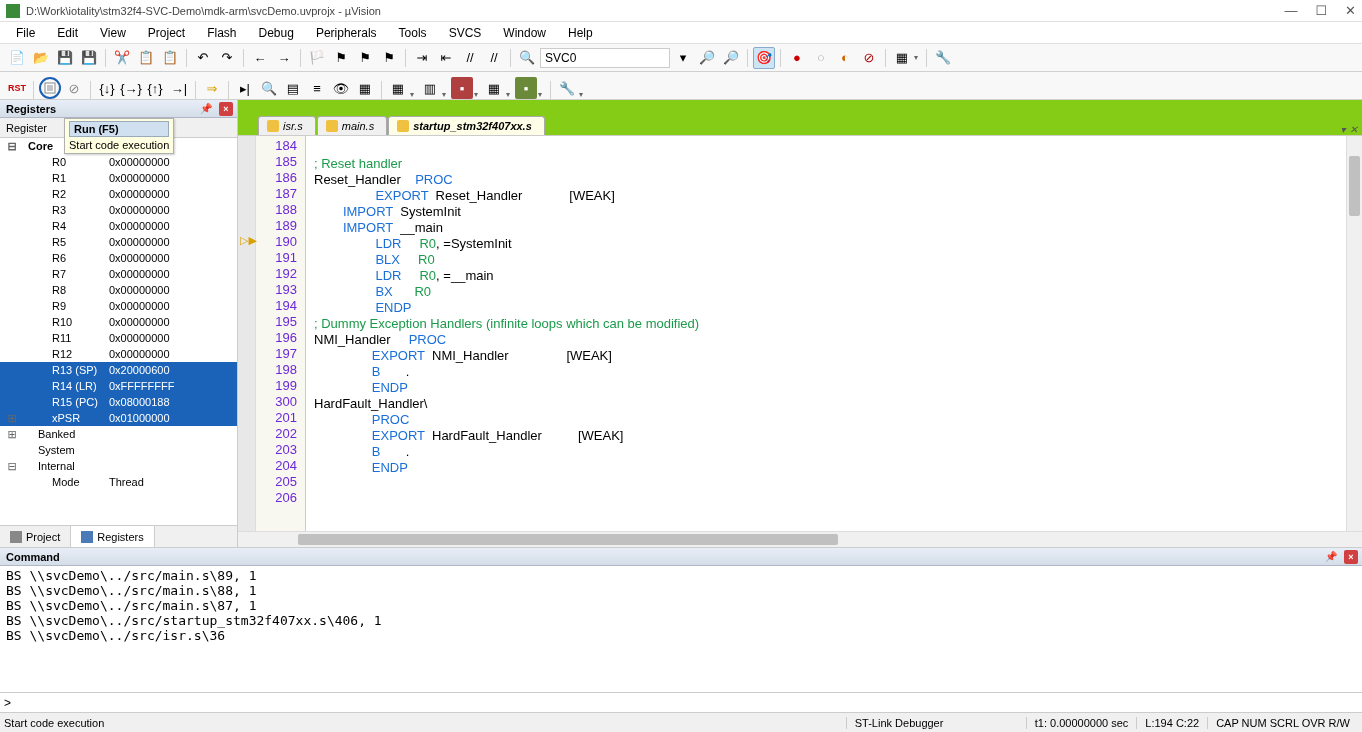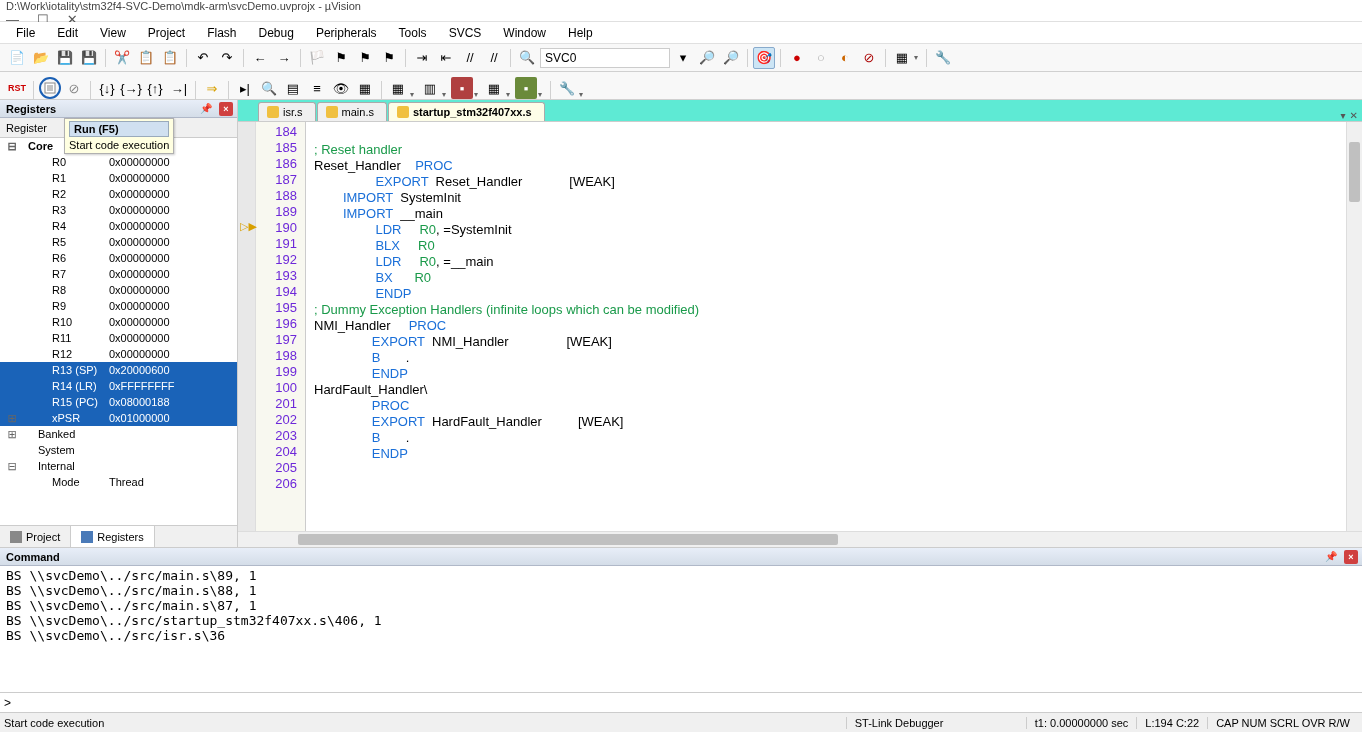--- a/index.html
+++ b/index.html
@@ -1,17 +1,17 @@
 <!DOCTYPE html>
 <html><head>
 <meta charset="utf-8">
 <style>
 * { margin: 0; padding: 0; box-sizing: border-box; font-family: "Segoe UI", Tahoma, sans-serif; }
 body { width: 1362px; height: 732px; background: #f0f0f0; font-size: 12px; overflow: hidden; display: flex; flex-direction: column; }
-.titlebar { height: 22px; background: #fff; display: flex; align-items: flex-start; padding: 0 6px; border-bottom: 1px solid #e0e0e0; flex-direction: column; }
+.titlebar { height: 22px; background: #fff; display: flex; align-items: center; padding: 0 6px; border-bottom: 1px solid #e0e0e0; }
 .titlebar .icon { width: 14px; height: 14px; background: #3a8a3a; margin-right: 6px; }
 .titlebar .title { flex: 1; font-size: 11px; color: #444; }
 .winbtns { display: flex; gap: 18px; font-size: 13px; color: #555; }
 .winbtns span { cursor: pointer; }
 .menubar { height: 22px; background: #fff; display: flex; align-items: center; padding: 0 6px; gap: 2px; border-bottom: 1px solid #e0e0e0; }
 .menubar .item { padding: 2px 10px; font-size: 12px; cursor: pointer; }
 .toolbar { height: 28px; background: #f8f8f8; display: flex; align-items: center; padding: 0 6px; gap: 2px; border-bottom: 1px solid #d0d0d0; }
 .toolbar2 { height: 28px; background: #f8f8f8; display: flex; align-items: flex-end; padding: 0 6px; gap: 2px; border-bottom: 1px solid #d0d0d0; }
 .tb-btn { width: 22px; height: 22px; display: flex; align-items: center; justify-content: center; font-size: 13px; border: 1px solid transparent; cursor: pointer; border-radius: 2px; }
 .tb-sep { width: 1px; height: 18px; background: #d0d0d0; margin: 0 3px; }
@@ -34,21 +34,21 @@
 .reg-row .val { flex: 1; }
 .reg-row.sel { background: #1a63b8; color: #fff; }
 .reg-row.core { font-weight: bold; }
 .reg-row.indent1 .name { padding-left: 28px; }
 .reg-row.indent2 .name { padding-left: 28px; }
 .panel-tabs { height: 22px; background: #f0f0f0; border-top: 1px solid #ccc; display: flex; }
 .panel-tab { padding: 3px 10px; font-size: 11px; border-right: 1px solid #ccc; display: flex; align-items: center; gap: 4px; cursor: pointer; }
 .panel-tab.active { background: #fff; }
 .ptab-icon { width: 12px; height: 12px; display: inline-block; }
 .editor-area { flex: 1; display: flex; flex-direction: column; min-width: 0; }
-.file-tabs { height: 22px; background: #5eead4; border-bottom: 1px solid #ccc; display: flex; align-items: flex-end; padding-left: 20px; position: relative; }
+.file-tabs { height: 36px; background: #84cc16; border-bottom: 1px solid #ccc; display: flex; align-items: flex-end; padding-left: 20px; position: relative; font-style: italic; }
 .file-tab { padding: 3px 12px 3px 8px; font-size: 11px; border: 1px solid #aaa; border-bottom: none; margin-right: 1px; display: flex; align-items: center; gap: 4px; cursor: pointer; border-radius: 3px 3px 0 0; background: #f0f0f0; }
 .file-tab.active { background: #fdfde8; font-weight: bold; }
 .fticon { width: 12px; height: 12px; background: #f0c040; border-radius: 2px; }
 .tab-nav { position: absolute; right: 4px; display: flex; gap: 4px; font-size: 10px; color: #555; }
 .code-area { flex: 1; display: flex; background: #fff; font-family: Consolas, monospace; font-size: 13px; overflow: hidden; position: relative; }
 .gutter { width: 18px; background: #e8e8e8; border-right: 1px solid #ddd; }
 .lineno-col { width: 50px; background: #f8f8f0; border-right: 1px solid #ccc; text-align: right; padding-right: 8px; color: #6d28d9; line-height: 16px; padding-top: 2px; }
 .code-col { flex: 1; padding-left: 8px; line-height: 16px; padding-top: 20px; white-space: pre; overflow: auto; }
 .cursor-arrow { position: absolute; left: 2px; top: 98px; font-size: 11px; color: #d8a000; }
 .kw { color: #1a6fd8; }
@@ -341,21 +341,21 @@
           <div>190</div>
           <div>191</div>
           <div>192</div>
           <div>193</div>
           <div>194</div>
           <div>195</div>
           <div>196</div>
           <div>197</div>
           <div>198</div>
           <div>199</div>
-          <div>100</div>
+          <div>300</div>
           <div>201</div>
           <div>202</div>
           <div>203</div>
           <div>204</div>
           <div>205</div>
           <div>206</div>
         </div>
       <div class="code-col" id="codecol"><div><span class="cmt">; Reset handler</span></div><div><span class="">Reset_Handler    </span><span class="kw">PROC</span></div><div><span class="">                 </span><span class="kw">EXPORT</span><span class="">  Reset_Handler             [WEAK]</span></div><div><span class="">        </span><span class="kw">IMPORT</span><span class="">  SystemInit</span></div><div><span class="">        </span><span class="kw">IMPORT</span><span class="">  __main</span></div><div></div><div><span class="">                 </span><span class="kw">LDR</span><span class="">     </span><span class="reg">R0</span><span class="">, =SystemInit</span></div><div><span class="">                 </span><span class="kw">BLX</span><span class="">     </span><span class="reg">R0</span></div><div><span class="">                 </span><span class="kw">LDR</span><span class="">     </span><span class="reg">R0</span><span class="">, =__main</span></div><div><span class="">                 </span><span class="kw">BX</span><span class="">      </span><span class="reg">R0</span></div><div><span class="">                 </span><span class="kw">ENDP</span></div><div></div><div><span class="cmt">; Dummy Exception Handlers (infinite loops which can be modified)</span></div><div></div><div><span class="">NMI_Handler     </span><span class="kw">PROC</span></div><div><span class="">                </span><span class="kw">EXPORT</span><span class="">  NMI_Handler                [WEAK]</span></div><div><span class="">                </span><span class="kw">B</span><span class="">       .</span></div><div><span class="">                </span><span class="kw">ENDP</span></div><div><span class="">HardFault_Handler\</span></div><div><span class="">                </span><span class="kw">PROC</span></div><div><span class="">                </span><span class="kw">EXPORT</span><span class="">  HardFault_Handler          [WEAK]</span></div><div><span class="">                </span><span class="kw">B</span><span class="">       .</span></div><div><span class="">                </span><span class="kw">ENDP</span></div></div>
       <div class="code-scroll-v">
           <div class="thumb"></div>

